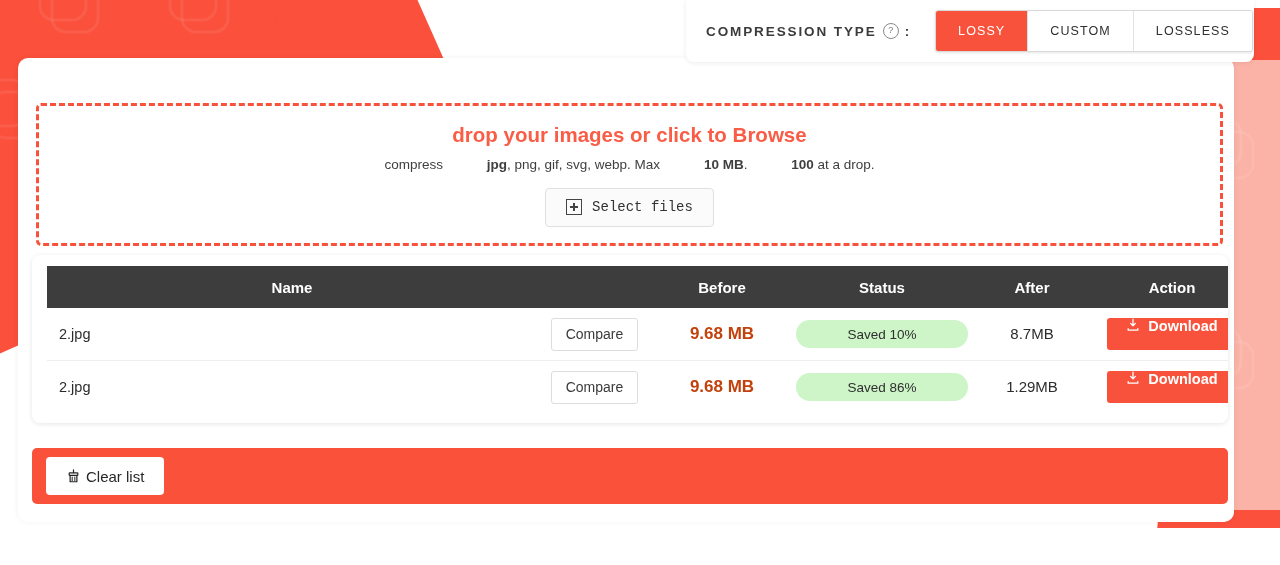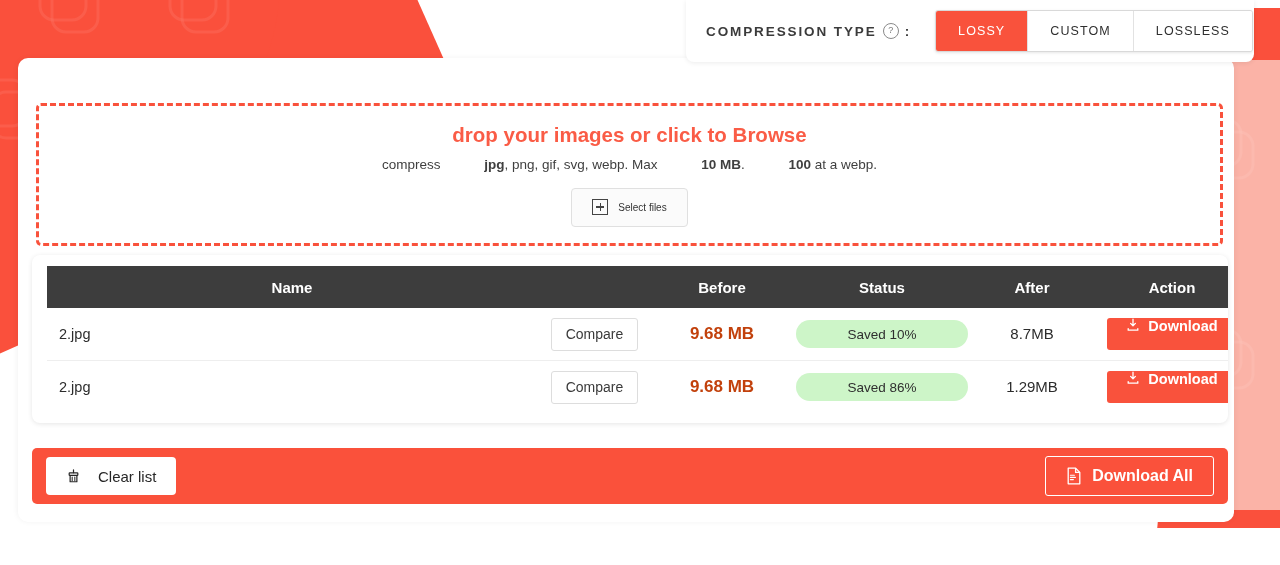--- a/index.html
+++ b/index.html
@@ -194,23 +194,24 @@
   .dz-sub b { font-weight: bold; padding-left: 40px; }
   .select-btn {
     background: #fbfbfb;
     border: 1px solid #e0e0e0;
     border-radius: 4px;
     height: 37px;
     padding: 0 20px;
     display: flex;
     align-items: center;
     gap: 10px;
-    font-size: 10px;
+    font-size: 14px;
     color: #333;
     cursor: pointer;
+    font-family: Liberation Mono, monospace;
   }
   .plus-box {
     width: 14px; height: 14px;
     border: 1.4px solid #444;
     display: inline-flex;
     align-items: center;
     justify-content: center;
     position: relative;
   }
   .plus-box::before, .plus-box::after {
@@ -332,21 +333,21 @@
     border-radius: 5px;
     display: flex;
     align-items: center;
     justify-content: space-between;
     padding: 0 14px;
     box-sizing: border-box;
   }
   .clear-btn {
     display: inline-flex;
     align-items: center;
-    gap: 17px;
+    gap: 5px;
     background: #ffffff;
     border-radius: 4px;
     height: 38px;
     padding: 0 20px;
     font-size: 15px;
     color: #272727;
     cursor: pointer;
   }
   .saved-total {
     color: #ffffff;
@@ -412,21 +413,21 @@
     <div class="seg-group">
       <div class="seg active">LOSSY</div>
       <div class="seg">CUSTOM</div>
       <div class="seg">LOSSLESS</div>
     </div>
   </div>
 
   <div class="dropzone">
     <div class="dz-title">drop your images or click to Browse</div>
     <div class="dz-sub">
-      <span>compress </span><b>jpg</b><span>, png, gif, svg, webp. Max </span><b>10 MB</b><span>. </span><b>100</b><span> at a webp.</span>
+      <span>compress </span><b>jpg</b><span>, png, gif, svg, webp. Max </span><b>10 MB</b><span>. </span><b>100</b><span> at a drop.</span>
     </div>
     <div class="select-btn">
       <span class="plus-box"></span>
       <span>Select files</span>
     </div>
   </div>
 
   <div class="table-card">
     <table class="filetable">
       <thead>
@@ -501,25 +502,15 @@
           <path d="M8 1v3" stroke="#272727" stroke-width="1.3" stroke-linecap="round"></path>
           <rect x="3.4" y="4.2" width="9.2" height="2.6" rx="0.6" fill="none" stroke="#272727" stroke-width="1.3"></rect>
           <path d="M4.4 7v6.6h7.2V7" fill="none" stroke="#272727" stroke-width="1.3" stroke-linejoin="round"></path>
           <path d="M6.6 8.6v4M9.4 8.6v4" stroke="#272727" stroke-width="1.1" stroke-linecap="round"></path>
         </svg>
       </span>
       <span>Clear list</span>
     </div>
 
 
-    <div class="dlall-btn">
-      <span class="ico">
-        <svg width="16" height="18" viewBox="0 0 16 18">
-          <path d="M2.2 1.2h7.4l4.2 4.2v11.4H2.2z" fill="none" stroke="#ffffff" stroke-width="1.3" stroke-linejoin="round"></path>
-          <path d="M9.6 1.2v4.2h4.2" fill="none" stroke="#ffffff" stroke-width="1.3" stroke-linejoin="round"></path>
-          <path d="M4.4 8.2h4M4.4 10.4h5M4.4 12.6h3" stroke="#ffffff" stroke-width="1.1" stroke-linecap="round"></path>
-        </svg>
-      </span>
-      <span>Download All</span>
-    </div>
   </div>
 
 </div>
 
 </body></html>

